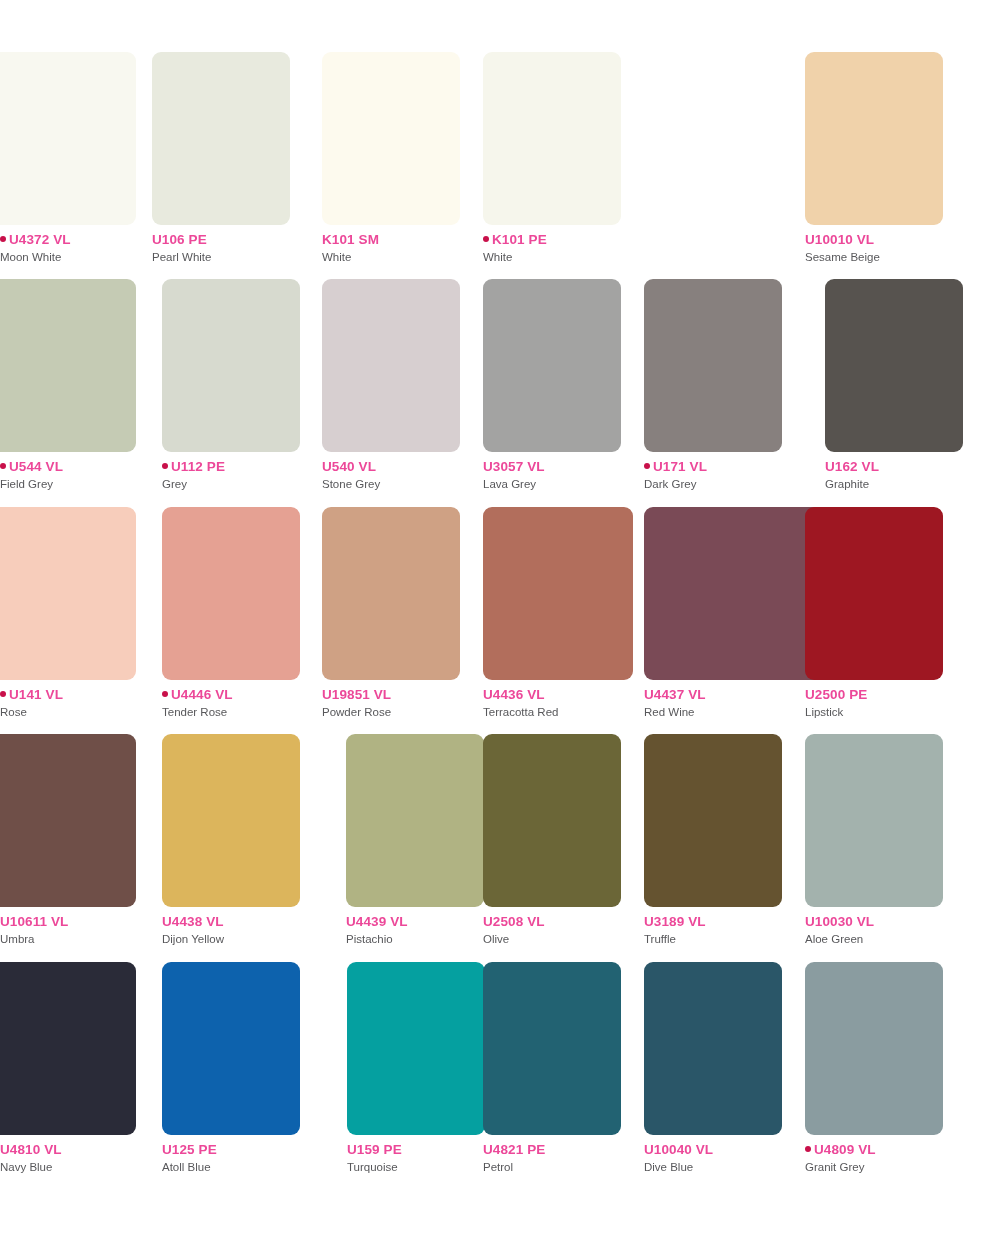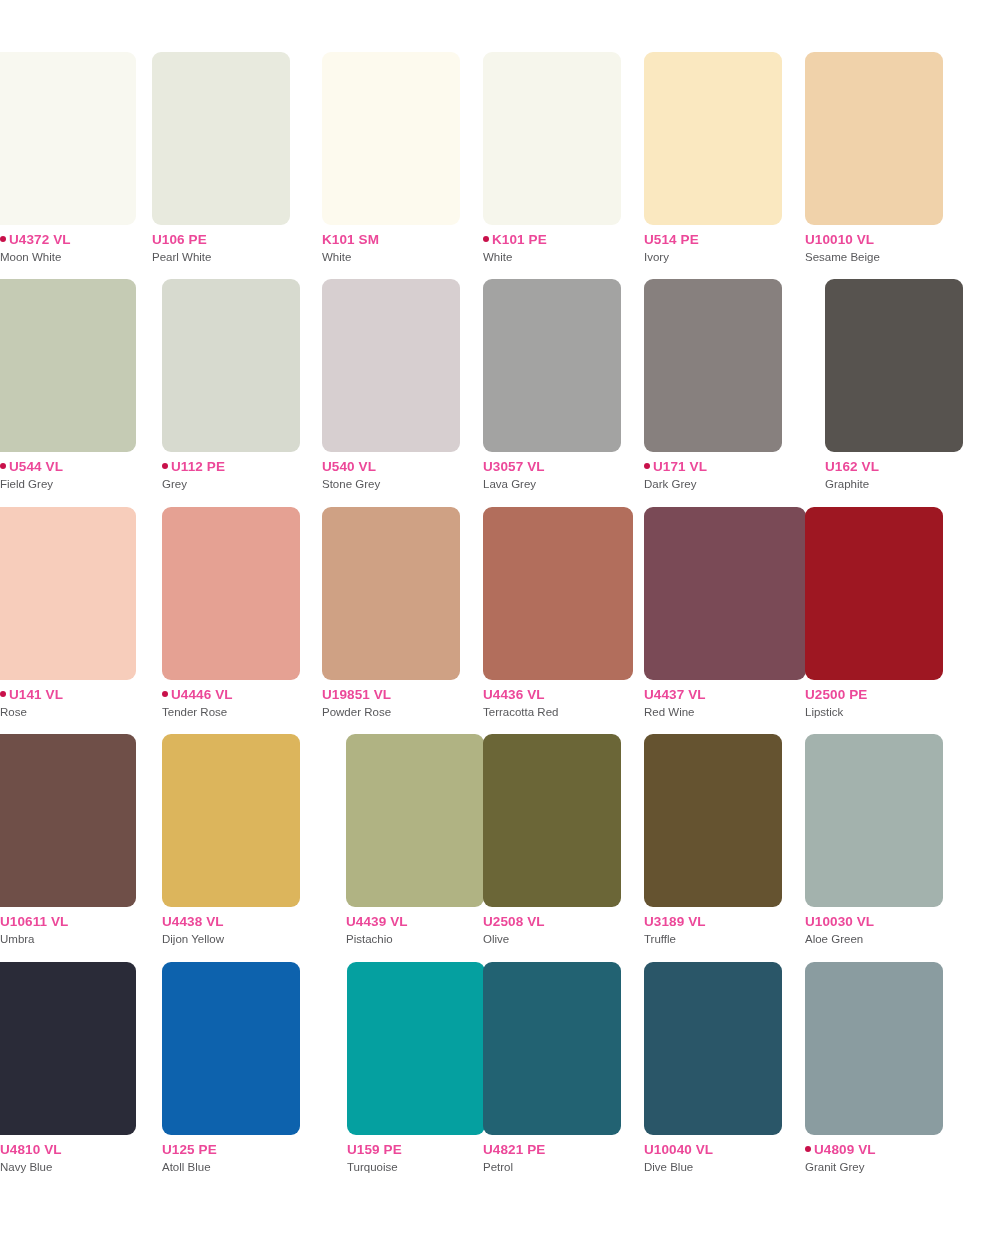--- a/index.html
+++ b/index.html
@@ -124,27 +124,20 @@
             <div class="swatch-name">White</div>
           </div>
         </div>
         <div class="swatch-cell" style="left: 483px; width: 138px;">
           <div class="swatch-chip" style="background: rgb(246, 246, 236);"></div>
           <div class="swatch-caption">
             <div class="swatch-code"><span class="dot" style="background: rgb(200, 16, 74);"></span><span>K101 PE</span></div>
             <div class="swatch-name">White</div>
           </div>
         </div>
-        <div class="swatch-cell" style="left: 644px; width: 138px;">
-          <div class="swatch-chip" style="background: rgb(250, 232, 192);"></div>
-          <div class="swatch-caption">
-            <div class="swatch-code"><span>U514 PE</span></div>
-            <div class="swatch-name">Ivory</div>
-          </div>
-        </div>
         <div class="swatch-cell" style="left: 805px; width: 138px;">
           <div class="swatch-chip" style="background: rgb(240, 210, 170);"></div>
           <div class="swatch-caption">
             <div class="swatch-code"><span>U10010 VL</span></div>
             <div class="swatch-name">Sesame Beige</div>
           </div>
         </div>
       </div>
       <div class="swatch-row" style="position: absolute; left: 0px; top: 227px;">
         <div class="swatch-cell bleed-left" style="left: -26px; width: 162px;">
@@ -212,21 +205,21 @@
             <div class="swatch-name">Powder Rose</div>
           </div>
         </div>
         <div class="swatch-cell" style="left: 483px; width: 150px;">
           <div class="swatch-chip" style="background: rgb(178, 110, 92);"></div>
           <div class="swatch-caption">
             <div class="swatch-code"><span>U4436 VL</span></div>
             <div class="swatch-name">Terracotta Red</div>
           </div>
         </div>
-        <div class="swatch-cell" style="left: 644px; width: 162px;">
+        <div class="swatch-cell" style="left: 644px; width: 162px; padding-left: 48px;">
           <div class="swatch-chip" style="background: rgb(122, 74, 86);"></div>
           <div class="swatch-caption">
             <div class="swatch-code"><span>U4437 VL</span></div>
             <div class="swatch-name">Red Wine</div>
           </div>
         </div>
         <div class="swatch-cell" style="left: 805px; width: 138px;">
           <div class="swatch-chip" style="background: rgb(158, 23, 34);"></div>
           <div class="swatch-caption">
             <div class="swatch-code"><span>U2500 PE</span></div>

